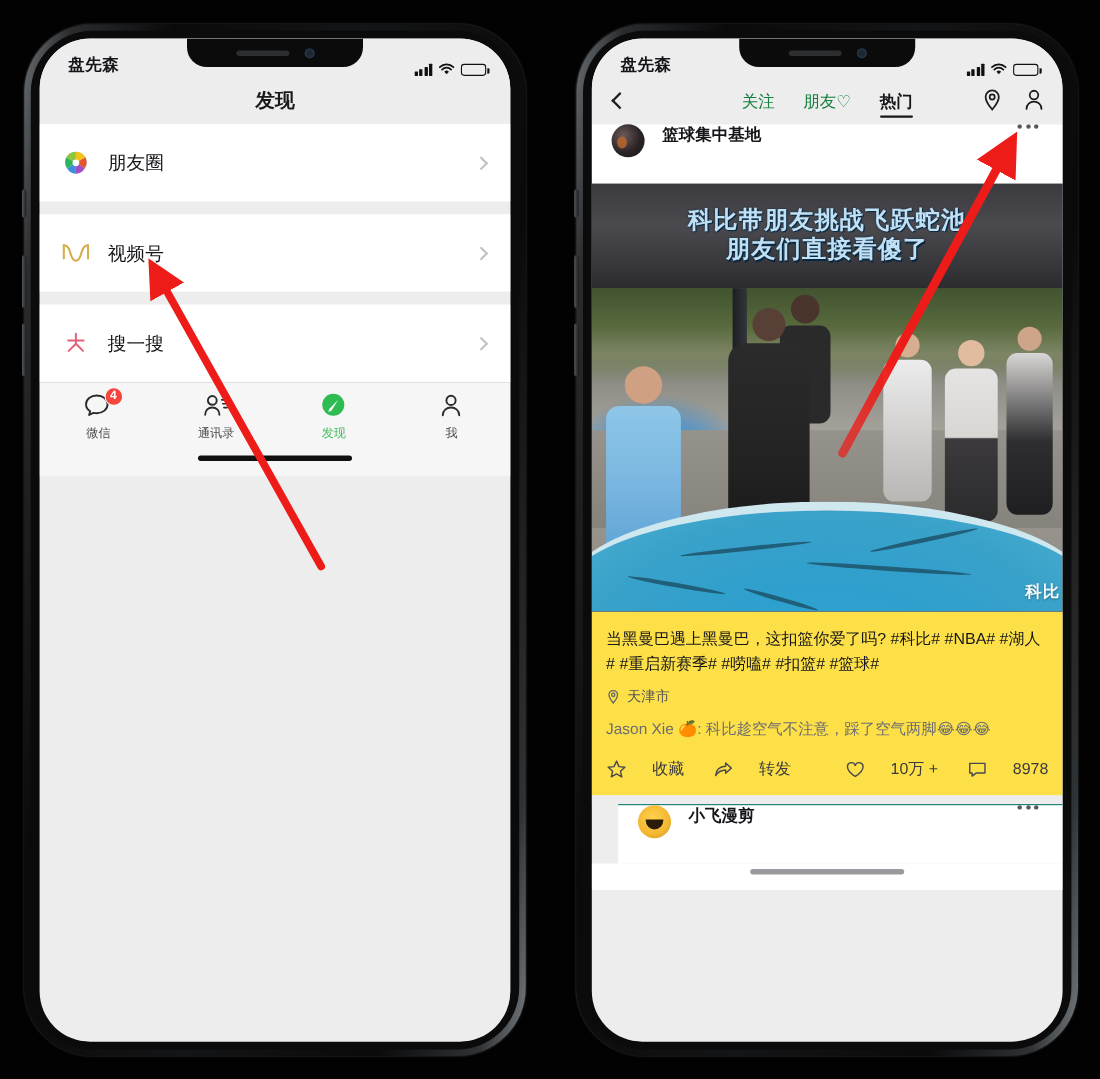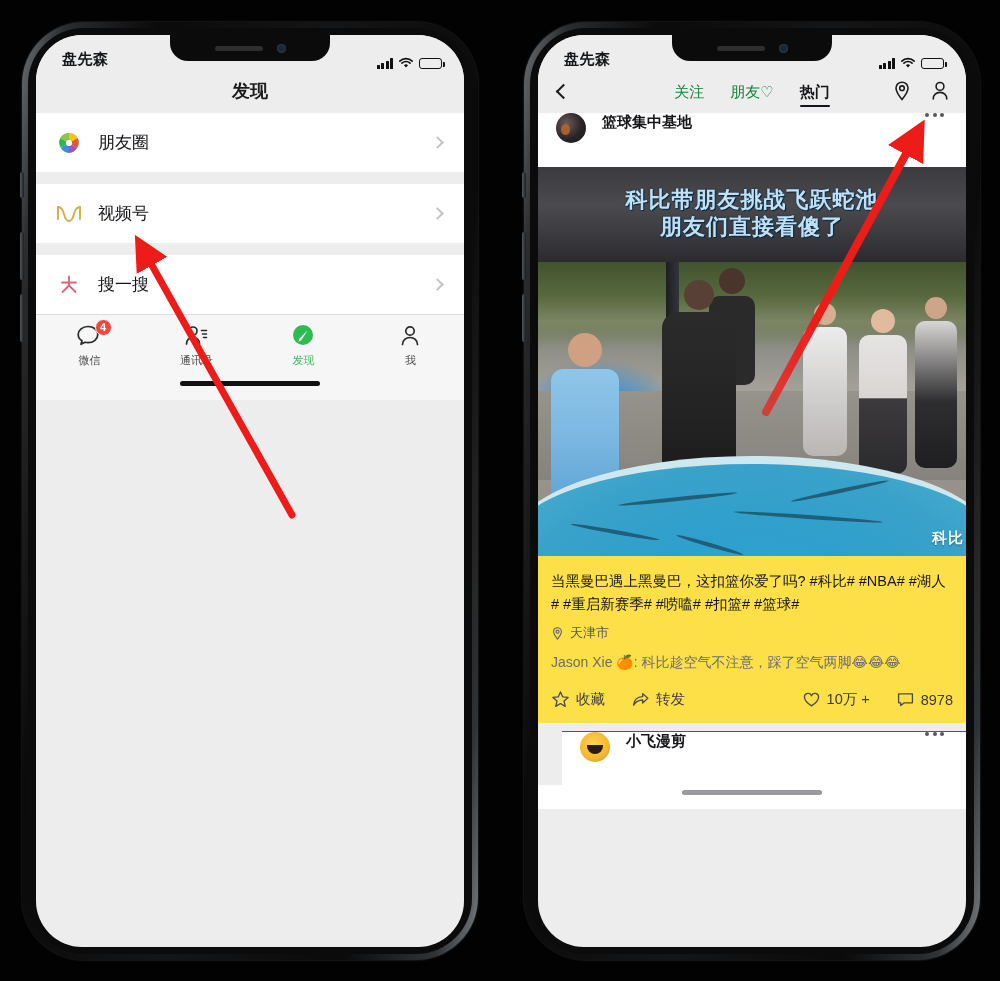--- a/index.html
+++ b/index.html
@@ -70,21 +70,21 @@
   .batt:after { content:""; position:absolute; right:-3.5px; top:3px; width:2px; height:5px; background:#111; border-radius:0 1px 1px 0; }
 
   
   .nav-title {
     height: 44px; background: #ededed; display: flex; align-items: center; justify-content: center;
     font-size: 18px; font-weight: 700; color: #1a1a1a;
   }
   .list-gap { height: 12px; background: #ededed; }
   .list-group { background: #fff; }
   .list-row {
-    display: flex; align-items: center; height: 59px; padding: 0 14px 0 20px;
+    display: flex; align-items: center; height: 70px; padding: 0 14px 0 20px;
     background: #fff; position: relative;
   }
   .list-row + .list-row:before {
     content: ""; position: absolute; left: 62px; right: 0; top: 0; height: 1px; background: #e8e8e8;
   }
   .row-icon { width: 26px; height: 26px; margin-right: 16px; flex: 0 0 26px; display: flex; align-items: center; justify-content: center; }
   .row-label { flex: 1; font-size: 17px; color: #16161a; }
   .chev { width: 9px; height: 9px; border-right: 2px solid #c3c3c6; border-top: 2px solid #c3c3c6; transform: rotate(45deg); margin-right: 8px; }
   .filler { flex: 1; background: #ededed; }
 
@@ -181,21 +181,21 @@
   .pole { position:absolute; left: 30%; top: -2%; width: 13px; height: 56%; background: linear-gradient(90deg,#1c1e22,#32353a); }
   .treeline { position:absolute; left:0; right:0; top:-2%; height: 30%;
     background: linear-gradient(180deg,#3e4f2e 0%,#57693c 45%,#7d8565 75%, rgba(140,140,130,0) 100%); }
   .watermark { position:absolute; right: 2px; bottom: 8px; color:#fff; font-size: 15px; font-weight:700; opacity:.95; letter-spacing:1px; text-shadow:0 1px 2px rgba(0,0,0,.4); }
 
   .post-body { background: #fde047; padding: 14px 13px 0; }
   .desc { font-size: 14.5px; color: #16161a; line-height: 1.6; }
   .loc { display: flex; align-items: center; gap: 6px; margin-top: 8px; font-size: 13px; color: #56565a; }
   .comment { margin-top: 10px; font-size: 14px; color: #6c6c70; line-height: 1.55; }
   .actions { display: flex; align-items: center; padding: 16px 0 14px; gap: 26px; }
-  .act { display: flex; align-items: center; gap: 6px; font-size: 14.5px; color: #3a3a3e; }
+  .act { display: flex; align-items: center; gap: 23px; font-size: 14.5px; color: #3a3a3e; }
   .act.right-group { margin-left: auto; gap: 26px; }
   .sep { height: 8px; background: #ededed; }
   .post-head.second { border-top: 1px solid #0f766e; margin-left: 24px; }
 
   
   .arrows { position: absolute; inset: 0; pointer-events: none; z-index: 60; }
 </style>
 </head>
 <body>
 

